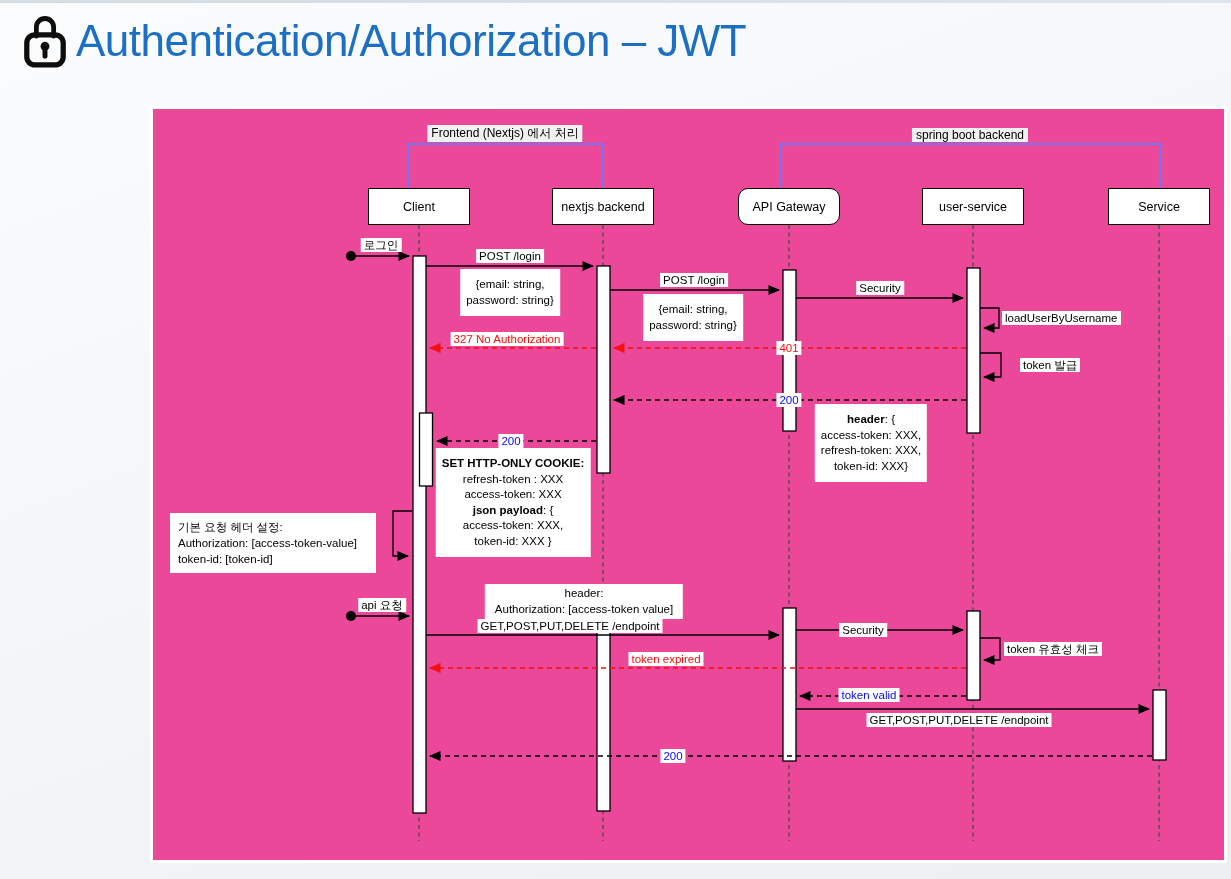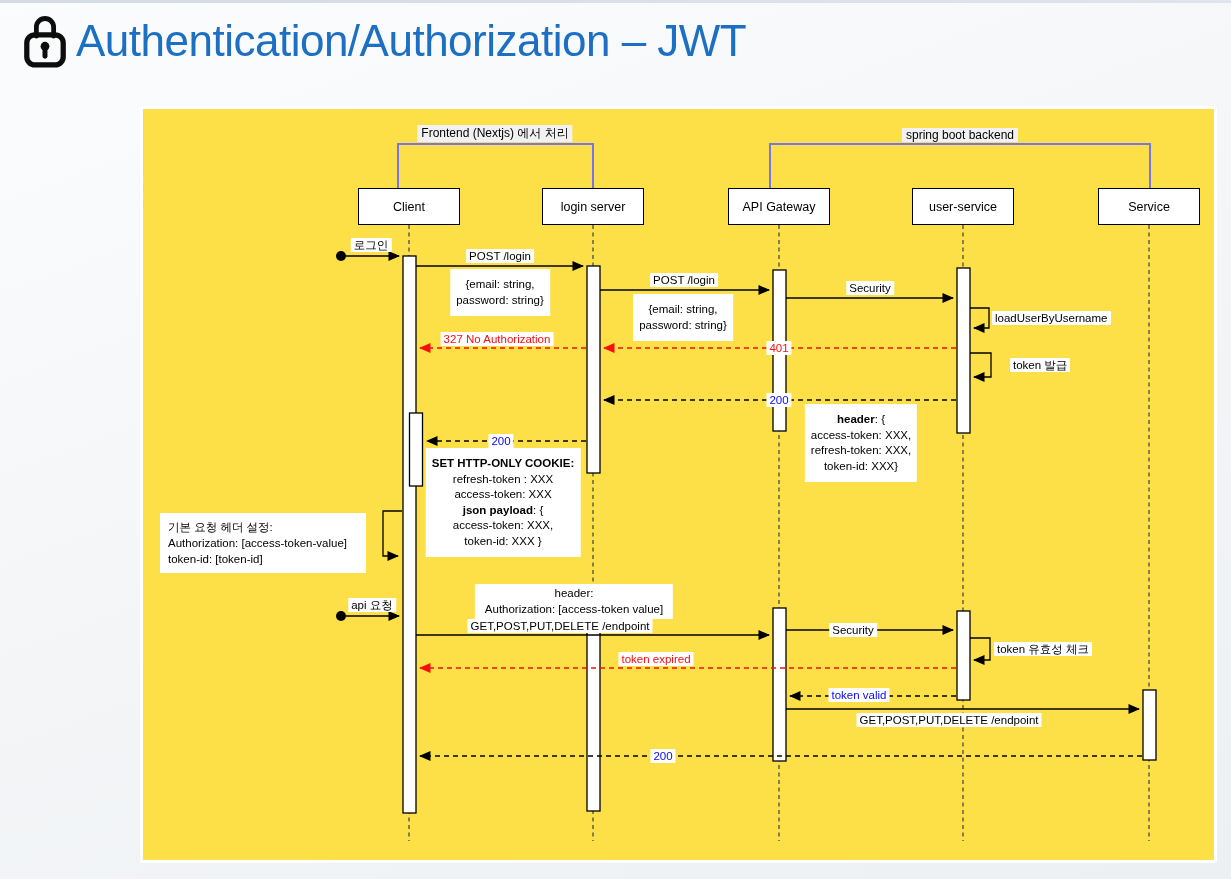--- a/index.html
+++ b/index.html
@@ -16,22 +16,22 @@
   }
   
   .header { position:absolute; left:22px; top:14px; display:flex; align-items:center; gap:8px; }
   .lock-icon { width:46px; height:54px; flex:0 0 auto; }
   .page-title {
     font-size:44px; font-weight:400; letter-spacing:-0.5px;
     color:#1c6fc2; line-height:1.1; white-space:nowrap;
   }
   
   .panel {
-    position:absolute; left:140px; top:106px; width:1077px; height:757px;
-    background:#fde047; border:3px solid #ffffff; border-radius:2px;
+    position:absolute; left:150px; top:106px; width:1077px; height:757px;
+    background:#ec4899; border:3px solid #ffffff; border-radius:2px;
   }
   .panel svg { position:absolute; left:0; top:0; }
   
   .pbox {
     position:absolute; width:102px; height:37px; top:79px;
     background:#fff; border:1.5px solid #000;
     display:flex; align-items:center; justify-content:center;
     font-size:12.5px; color:#000; white-space:nowrap;
   }
   
@@ -127,22 +127,22 @@
       <line x1="813" y1="587" x2="647" y2="587" stroke-dasharray="5 4" marker-end="url(#mBlack)"></line>
       <line x1="643" y1="600" x2="996" y2="600" marker-end="url(#mBlack)"></line>
       <line x1="999" y1="647" x2="277" y2="647" stroke-dasharray="5 4" marker-end="url(#mBlack)"></line>
     </g>
   </svg>
 
   <div class="glabel" style="left:352px; top:33px;">Frontend (Nextjs) 에서 처리</div>
   <div class="glabel" style="left:817px; top:33px;">spring boot backend</div>
 
   <div class="pbox" style="left:215px;">Client</div>
-  <div class="pbox" style="left:399px;">login server</div>
-  <div class="pbox" style="left:585px;">API Gateway</div>
+  <div class="pbox" style="left:399px;">nextjs backend</div>
+  <div class="pbox" style="left:585px;border-radius:10px;">API Gateway</div>
   <div class="pbox" style="left:769px;">user-service</div>
   <div class="pbox" style="left:955px;">Service</div>
 
   <div class="lbl c-above" style="left:228px; top:143px;">로그인</div>
   <div class="lbl c-above" style="left:357px; top:154px;">POST /login</div>
   <div class="note c-below" style="left:357px; top:160px;">
     <div>{email: string,</div>
     <div>password: string}</div>
   </div>
   <div class="lbl c-above" style="left:541px; top:178px;">POST /login</div>

